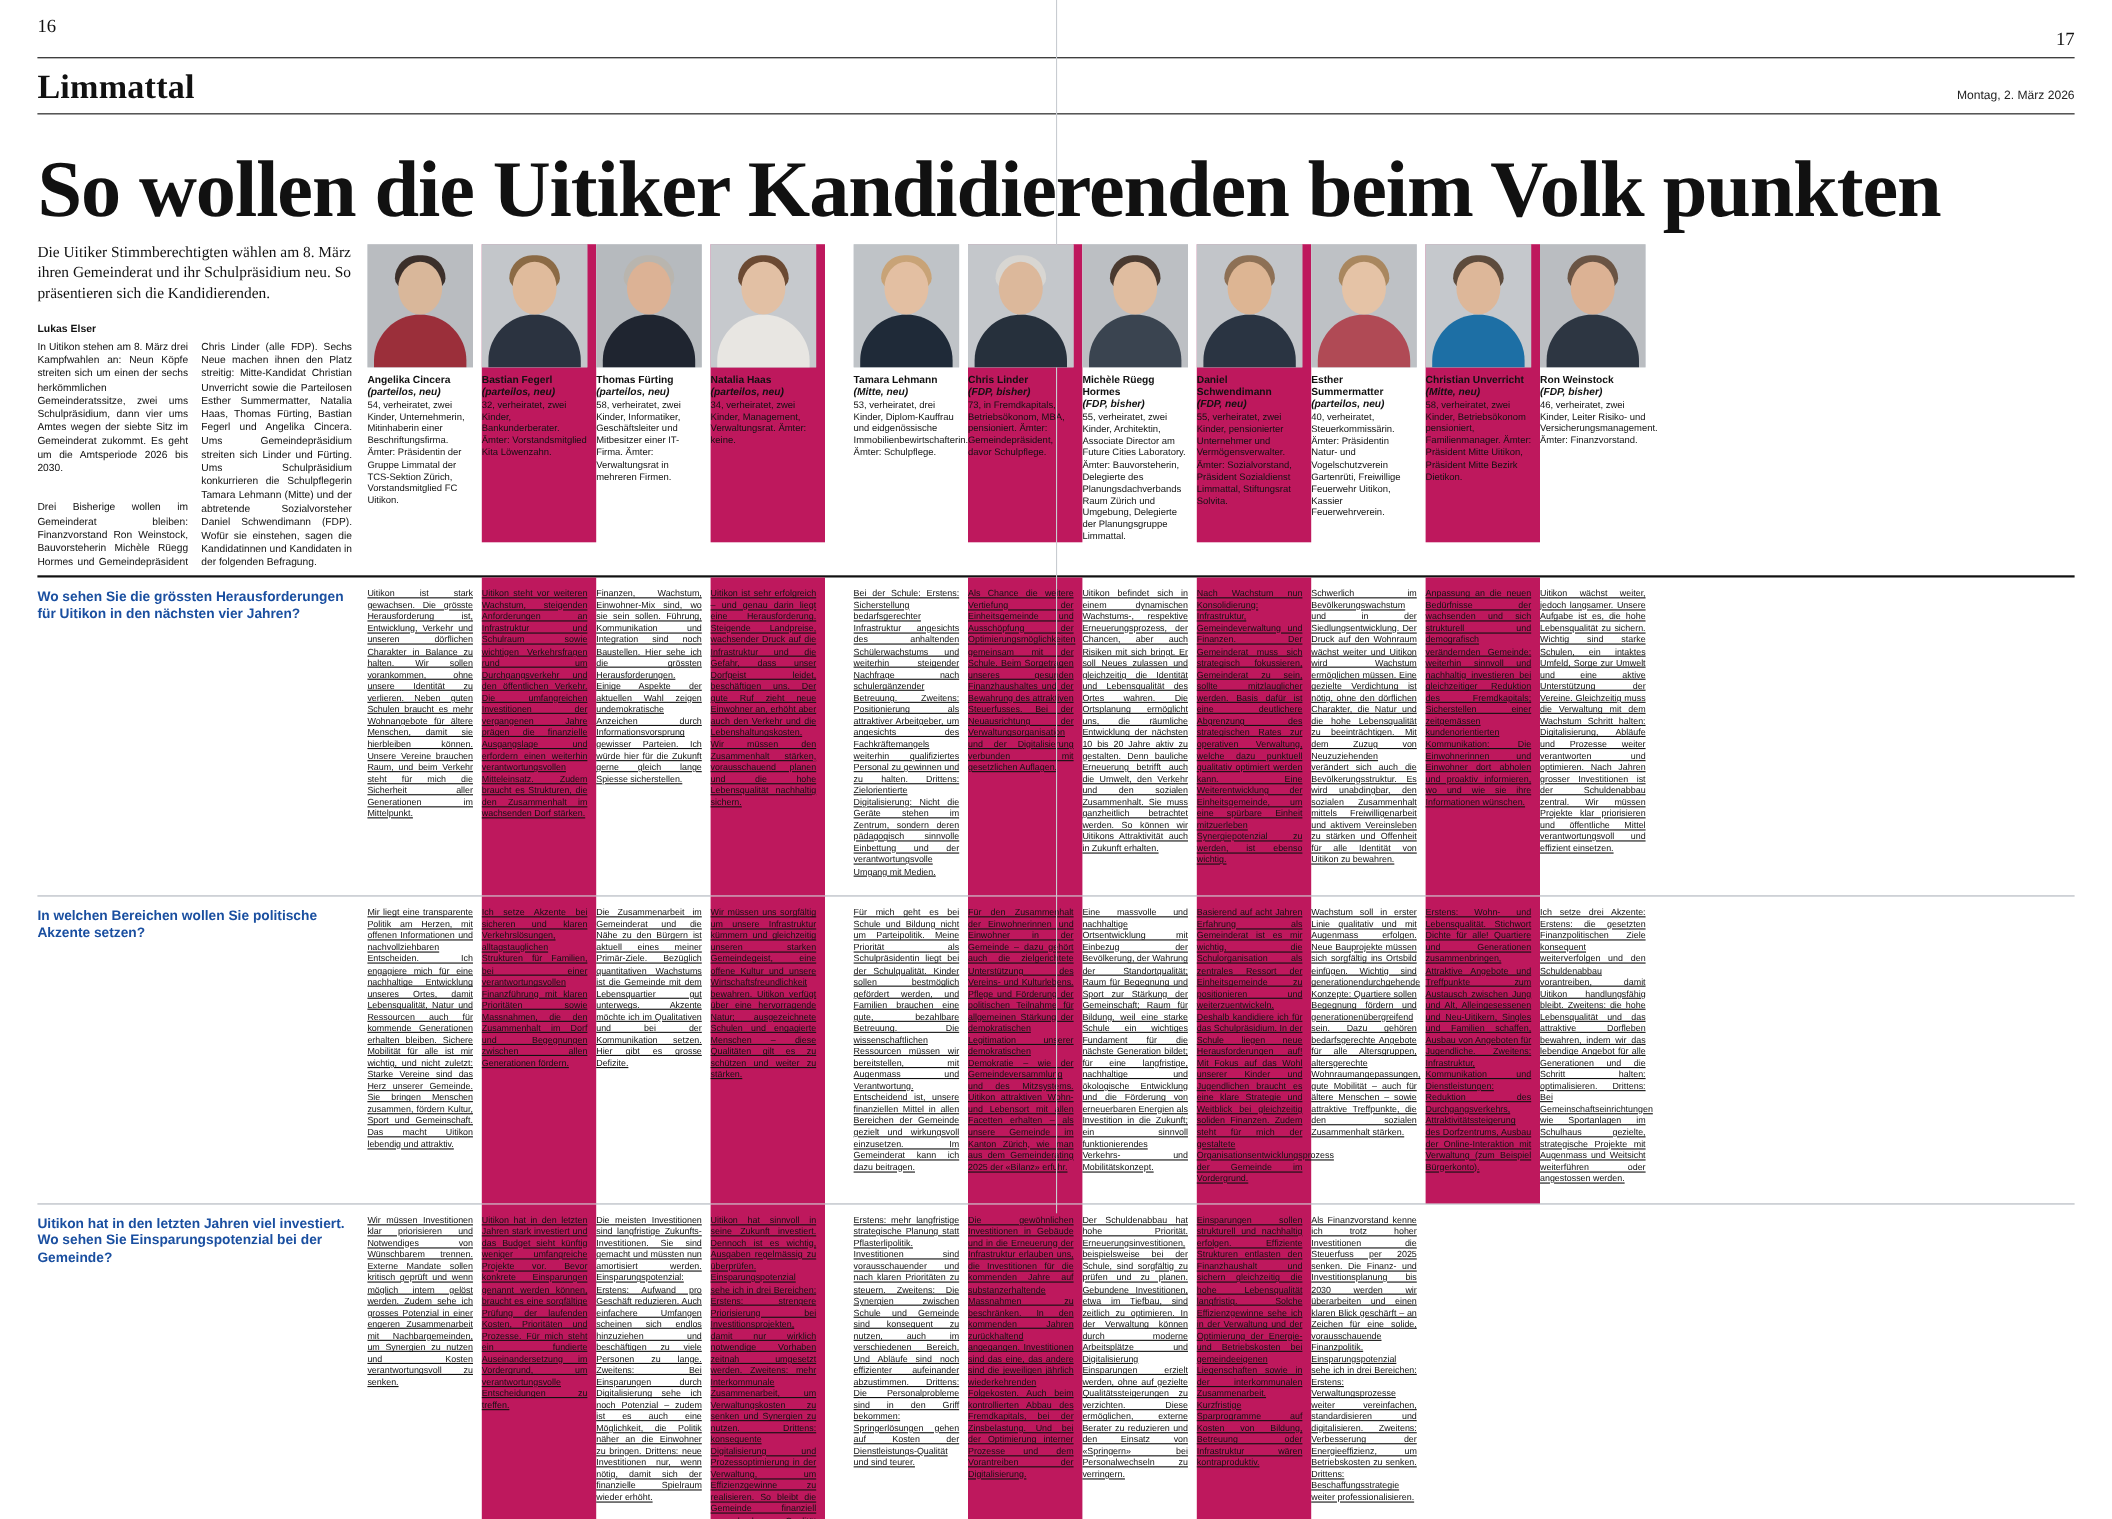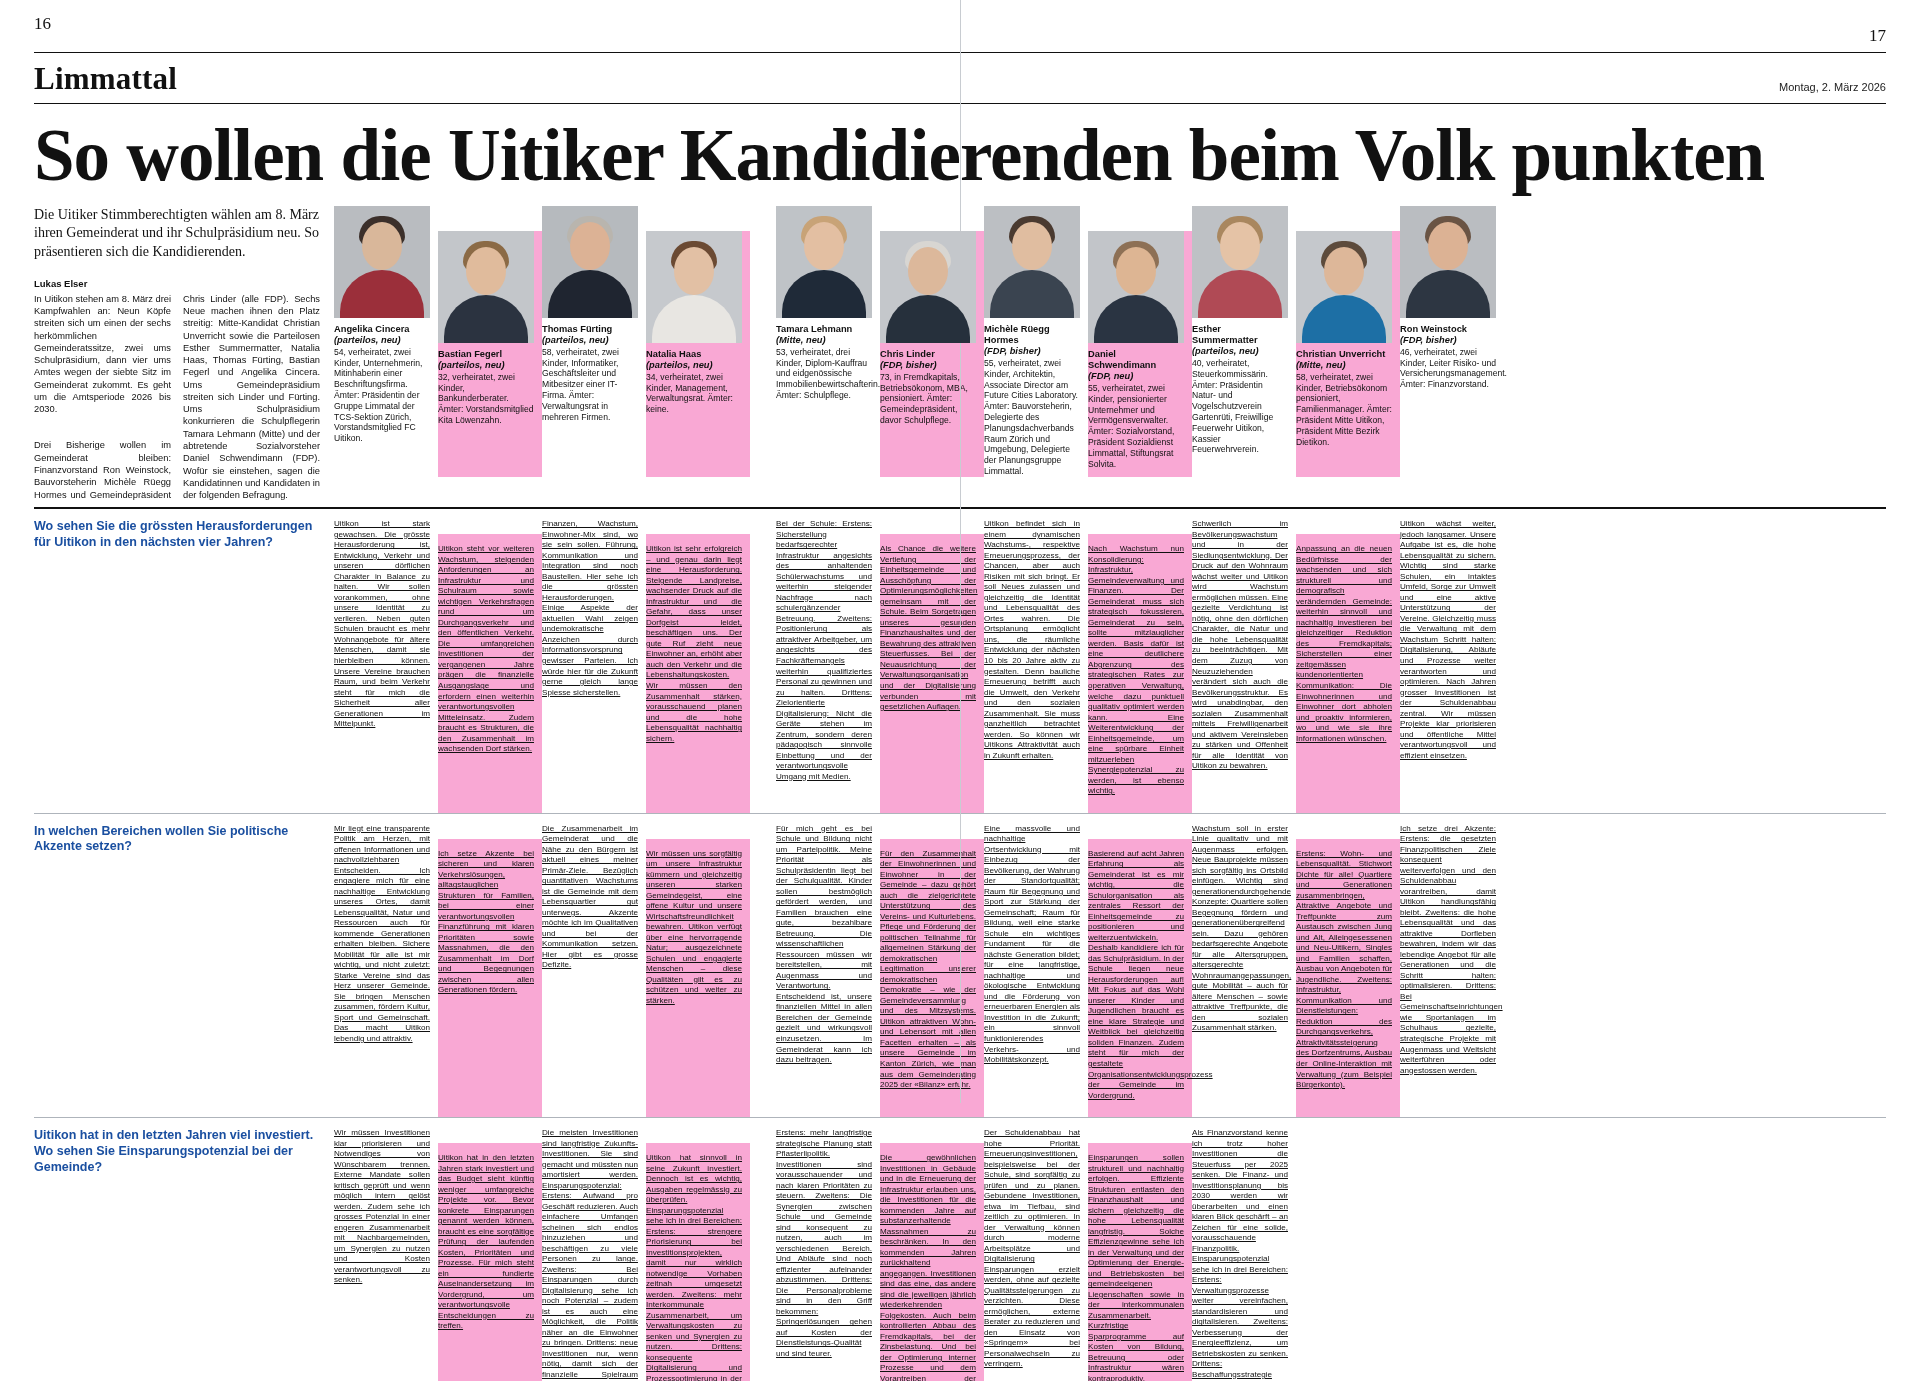--- a/index.html
+++ b/index.html
@@ -14,21 +14,21 @@
   .folio .r{font-family:"Liberation Serif",serif;margin-top:12px;}
   .masthead-rule{border-top:1px solid #111;margin-top:6px;}
   .masthead{display:flex;justify-content:space-between;align-items:flex-end;padding:8px 0 6px 0;}
   .masthead h2{margin:0;font-family:"Liberation Serif",serif;font-weight:700;font-size:31px;letter-spacing:.2px;}
   .masthead .date{font-size:11px;color:#222;padding-bottom:4px;}
   .rule-thin{border-top:1px solid #111;}
   .rule-thick{border-top:2px solid #111;}
 
   h1.headline{
     font-family:"Liberation Serif",serif;font-weight:700;
-    font-size:73px;line-height:.98;margin:16px 0 14px 0;letter-spacing:-1px;
+    font-size:73px;line-height:.98;margin:32px 0 14px 0;letter-spacing:-1px;
   }
 
   
   .toprow{display:flex;gap:0;align-items:flex-start;}
   .intro-col{width:300px;flex:0 0 300px;padding-right:14px;box-sizing:border-box;}
   .intro-lead{font-family:"Liberation Serif",serif;font-size:14px;line-height:1.34;margin-bottom:16px;}
   .byline{font-size:9.5px;font-weight:700;margin-bottom:4px;}
   .intro-body{column-count:2;column-gap:12px;font-size:9.3px;line-height:1.32;text-align:justify;hyphens:auto;}
 
   .port-strip{display:flex;flex:1 1 auto;gap:0;}
@@ -43,21 +43,21 @@
   .cand .meta{font-size:8.6px;line-height:1.26;text-align:left;}
   .gutter{width:26px;flex:0 0 26px;}
 
   
   .qblock{display:flex;align-items:stretch;}
   .qlabel{width:300px;flex:0 0 300px;padding:10px 14px 16px 0;box-sizing:border-box;
     font-size:12.5px;font-weight:700;color:#1a4fa0;text-align:left;line-height:1.26;}
   .ansrow{display:flex;flex:1 1 auto;text-decoration:underline;}
   .ans{width:104px;flex:0 0 104px;padding:10px 8px 16px 0;box-sizing:border-box;
     font-size:8.1px;line-height:1.3;text-align:justify;hyphens:auto;}
-  .ans.shade,.cand.shade{background:#f9a8d4;margin-top:25px;}
+  .ans.shade,.cand.shade{background:#be185d;}
   .qrule{border-top:1px solid #aeb4bb;}
   .fold{position:absolute;left:50%;top:0;bottom:0;width:0;border-left:1px solid #c8ccd1;}
 </style>
 </head>
 <body>
 
 <div class="page">
   <div class="fold"></div>
 
   <div class="folio">

